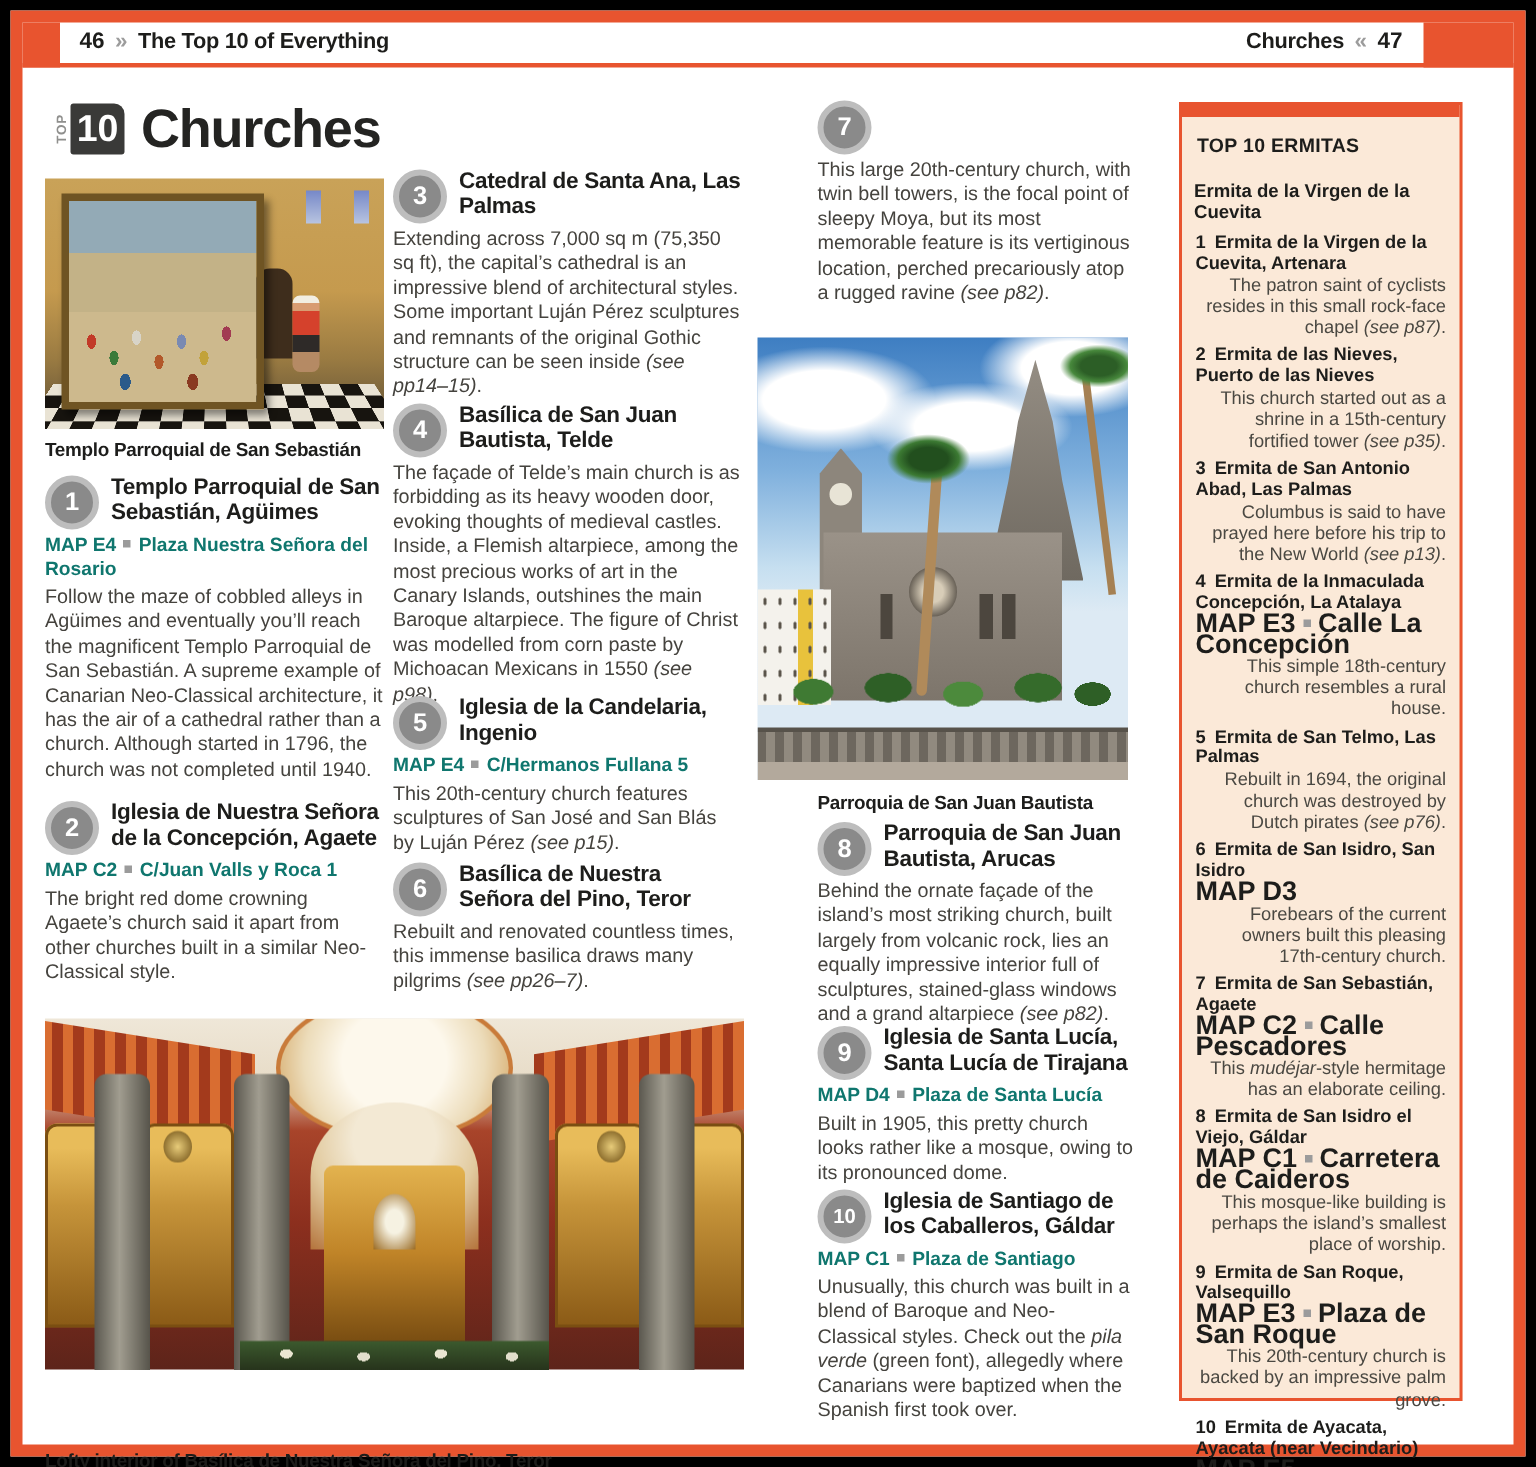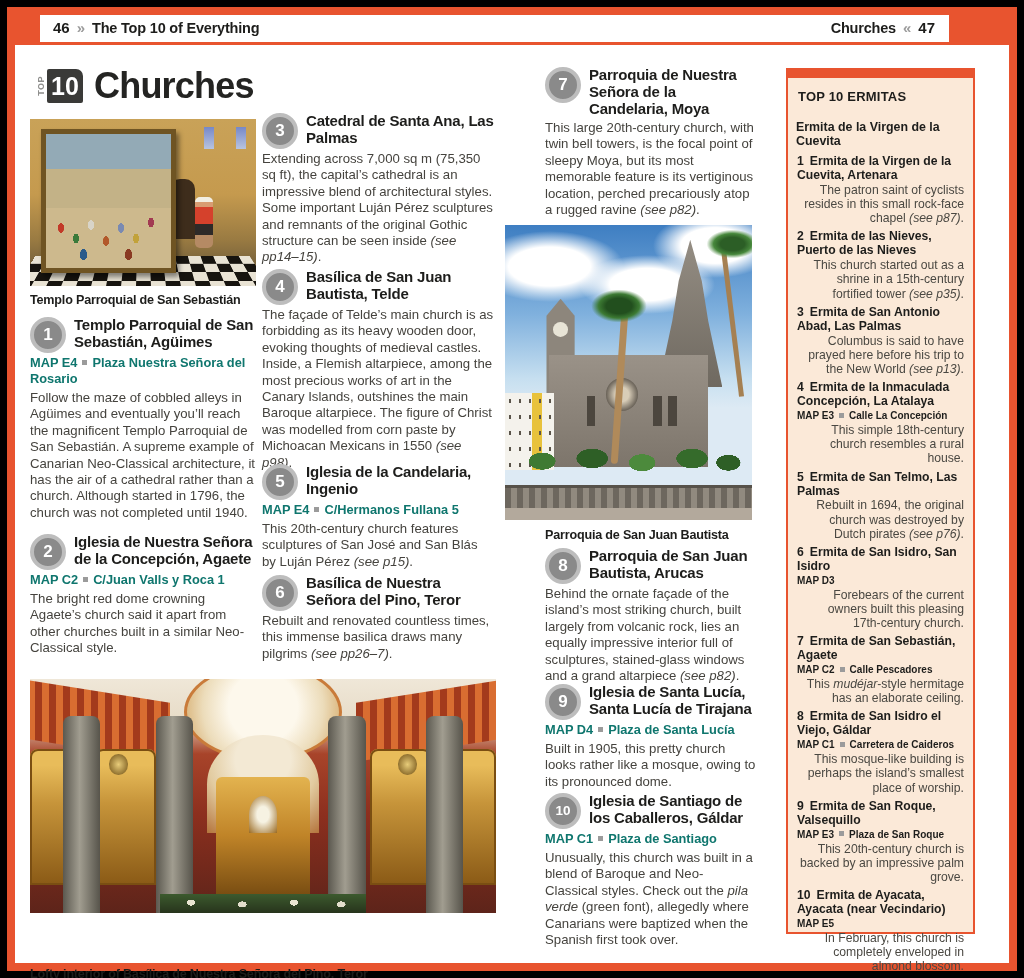--- a/index.html
+++ b/index.html
@@ -43,21 +43,21 @@
   .sidebar{position:absolute;left:771px;top:53px;width:189px;height:866px;background:#fbe9d8;
            border:2px solid #e8542f;box-sizing:border-box;}
   .sb-topbar{height:8px;background:#e8542f;}
   .sb-title{font-size:13px;font-weight:800;color:#1d1d1b;padding:11px 10px 9px;letter-spacing:0.2px;}
   .sb-img{margin:0 8px;height:146px;position:relative;overflow:hidden;}
   .sb-cap{font-weight:700;font-size:12.4px;color:#1d1d1b;padding:7px 8px 5px;}
   .sb-list{padding:2px 9px 0 9px;}
   .sent{margin-bottom:5px;}
   .shead{font-size:12.2px;line-height:13.9px;font-weight:700;color:#1d1d1b;margin:0;}
   .snum{margin-right:6px;}
-  .smap{font-size:10px;line-height:13.9px;font-weight:700;color:#1d1d1b;margin:0;}
+  .smap{font-size:18px;line-height:13.9px;font-weight:700;color:#1d1d1b;margin:0;}
   .sdesc{font-size:12.2px;line-height:14.2px;color:#4a4842;margin:0;text-align:right;}
   .sdesc i{font-style:italic;}
   
   .photo{position:absolute;overflow:hidden;}
   .photo div{position:absolute;}
   .art1{background:linear-gradient(180deg,#c9a258 0%,#c59a4e 45%,#9a7b42 72%,#5c4e36 100%);}
   .a1-win{top:5%;width:4.5%;height:13%;background:linear-gradient(#7688c8,#b8c4e0);}
   .a1-chan{left:52%;top:7%;width:11%;height:11%;
            background:radial-gradient(closest-side,#3a2a1a 30%,rgba(58,42,26,0) 70%);}
   .a1-door{left:62%;top:36%;width:11%;height:36%;background:#3e2d1c;border-radius:10px 10px 0 0;}
@@ -225,21 +225,20 @@
 
   <div class="item" style="left:247px;top:559px;width:232px;">
     <div class="badge">6</div>
     <h3 class="ititle">Basílica de Nuestra Señora del Pino, Teror</h3>
 
     <p class="bodytxt"><span>Rebuilt and renovated countless times, this immense basilica draws many pilgrims </span><i>(see pp26–7)</i><span>.</span></p>
   </div>
 
   <div class="item ind" style="left:485px;top:51px;width:256px;">
     <div class="badge">7</div>
-    <h3 class="ititle">Parroquia de Nuestra Señora de la Candelaria, Moya</h3>
 
     <p class="bodytxt"><span>This large 20th-century church, with twin bell towers, is the focal point of sleepy Moya, but its most memorable feature is its vertiginous location, perched precariously atop a rugged ravine </span><i>(see p82)</i><span>.</span></p>
   </div>
 
   <div class="photo art3" style="left:490px;top:210px;width:247px;height:295px;">
     <div class="a3-cloud" style="left:-12%;top:2%;width:60%;height:24%;"></div>
     <div class="a3-cloud" style="left:30%;top:10%;width:55%;height:20%;"></div>
     <div class="a3-cloud" style="left:60%;top:-4%;width:50%;height:22%;"></div>
     <div class="a3-spire"></div>
     <div class="a3-tow"></div>

